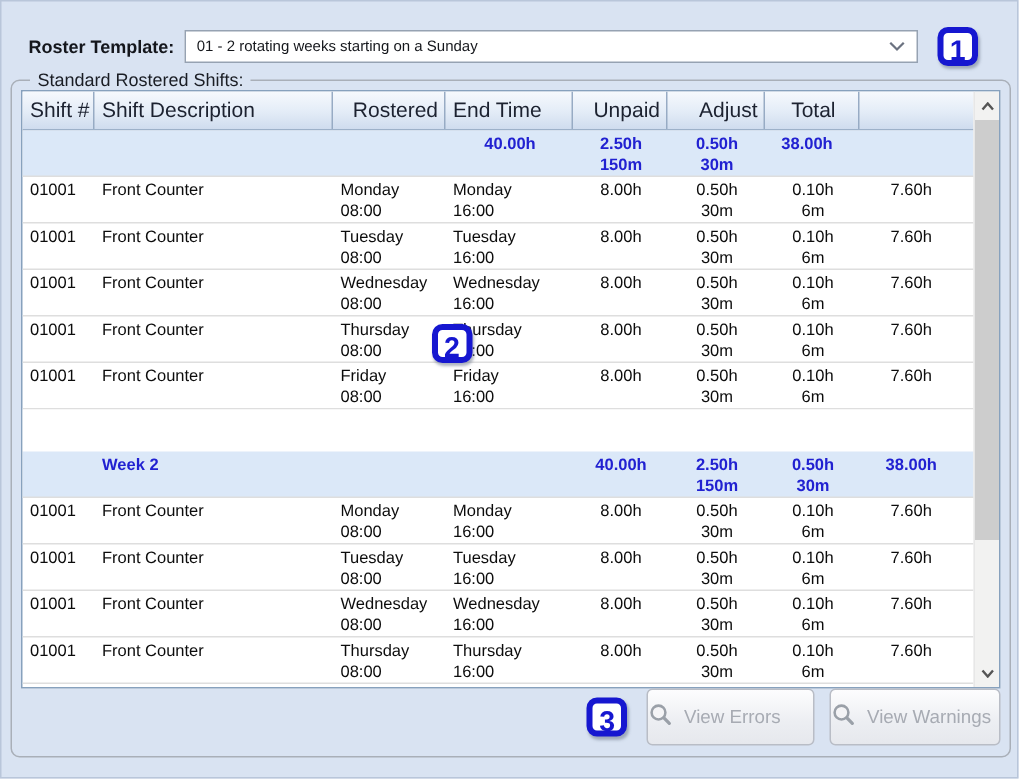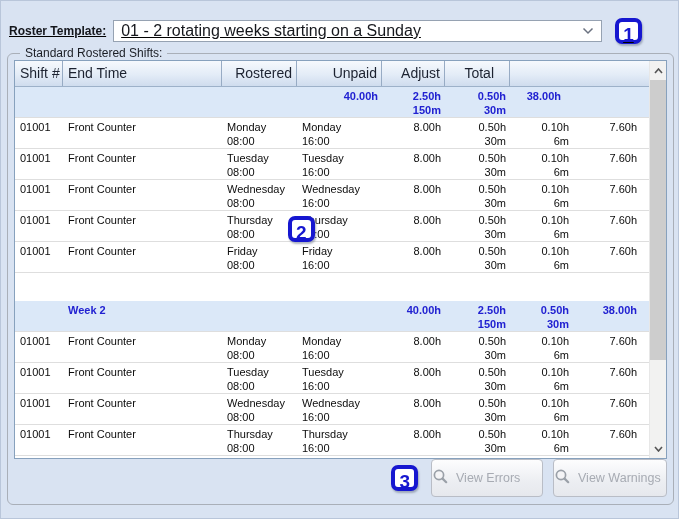--- a/index.html
+++ b/index.html
@@ -6,26 +6,26 @@
   html,body { width: 679px; height: 519px; }
   body {
     position: relative;
     font-family: "Liberation Sans", "DejaVu Sans", sans-serif;
     background: #d9e3f2;
     overflow: hidden;
     border: 1px solid #b9c6da;
   }
 
   
-  .top-row { position: absolute; left: 8px; top: 17px; width: 655px; display: flex; align-items: center; text-decoration: underline; }
+  .top-row { position: absolute; left: 18px; top: 17px; width: 655px; display: flex; align-items: center; }
   .rt-label { font-size: 12px; font-weight: bold; color: #14161c; margin-right: 7px; white-space: nowrap; }
   .combo {
     width: 489px; height: 22px; background: #fff;
     border: 1px solid #96a2b2; display: flex; align-items: center;
-    padding: 0 7px; font-size: 16px; color: #15171c; cursor: default;
+    padding: 0 7px; font-size: 10px; color: #15171c; cursor: default;
   }
   .combo .val { flex: 1; white-space: nowrap; overflow: hidden; }
   .combo .chev { display: flex; align-items: center; }
 
   
   .badge {
     min-width: 23px; height: 26px; padding: 0 4px;
     background: #fff;
     border: 4px solid var(--annotation-blue, #1617d0);
     border-radius: 7px;
@@ -60,21 +60,21 @@
   }
   .hdr-cell.num { text-align: right; padding-right: 4px; }
   .hdr-cell.c-total { padding-right: 15px; }
 
   .data-row, .week-row { height: 31px; border-bottom: 1px solid #dedede; }
   .week-row { background: #dbe8f8; }
   .spacer-row { height: 28px; background: #fff; border-bottom: 0; }
 
   .cell { padding: 2px 5px 0 5px; font-size: 11px; color: #0c0c0c; overflow: hidden; white-space: nowrap; }
   .cell .ln { line-height: 14px; }
-  .cell.num { text-align: right; padding-right: 4px; }
+  .cell.num { text-align: center; padding-right: 4px; }
   .cell.c-total { padding-right: 12px; }
   .week-row .cell { color: var(--week-text-blue, #2121d1); font-weight: bold; }
 
   
   .scrollbar { width: 17px; background: #f2f2f1; border-left: 1px solid #e7e7e7; position: relative; flex: none; }
   .sb-btn { position: absolute; left: 0; width: 100%; height: 17px; display: flex; align-items: center; justify-content: center; cursor: default; }
   .sb-up { top: 1px; }
   .sb-down { bottom: 1px; }
   .sb-thumb { position: absolute; left: 0; right: 0; top: 19px; height: 280px; background: #cdcdcd; }
 
@@ -106,22 +106,23 @@
   <div class="badge badge-1">1</div>
 </div>
 
 <div class="groupbox">
   <span class="legend">Standard Rostered Shifts:</span>
 
   <div class="table-wrap">
     <div class="grid" id="grid">
       <div class="row hdr-row">
         <div class="hdr-cell">Shift #</div>
+        <div class="hdr-cell">Shift Description</div>
+        <div class="hdr-cell num">Rostered</div>
         <div class="hdr-cell">End Time</div>
-        <div class="hdr-cell num">Rostered</div>
         <div class="hdr-cell num">Unpaid</div>
         <div class="hdr-cell num">Adjust</div>
         <div class="hdr-cell num c-total">Total</div>
       </div>
       <div id="grid-body">
           <div class="row week-row">
             <div class="cell ">
               <div class="ln"></div>
             </div>
             <div class="cell ">

